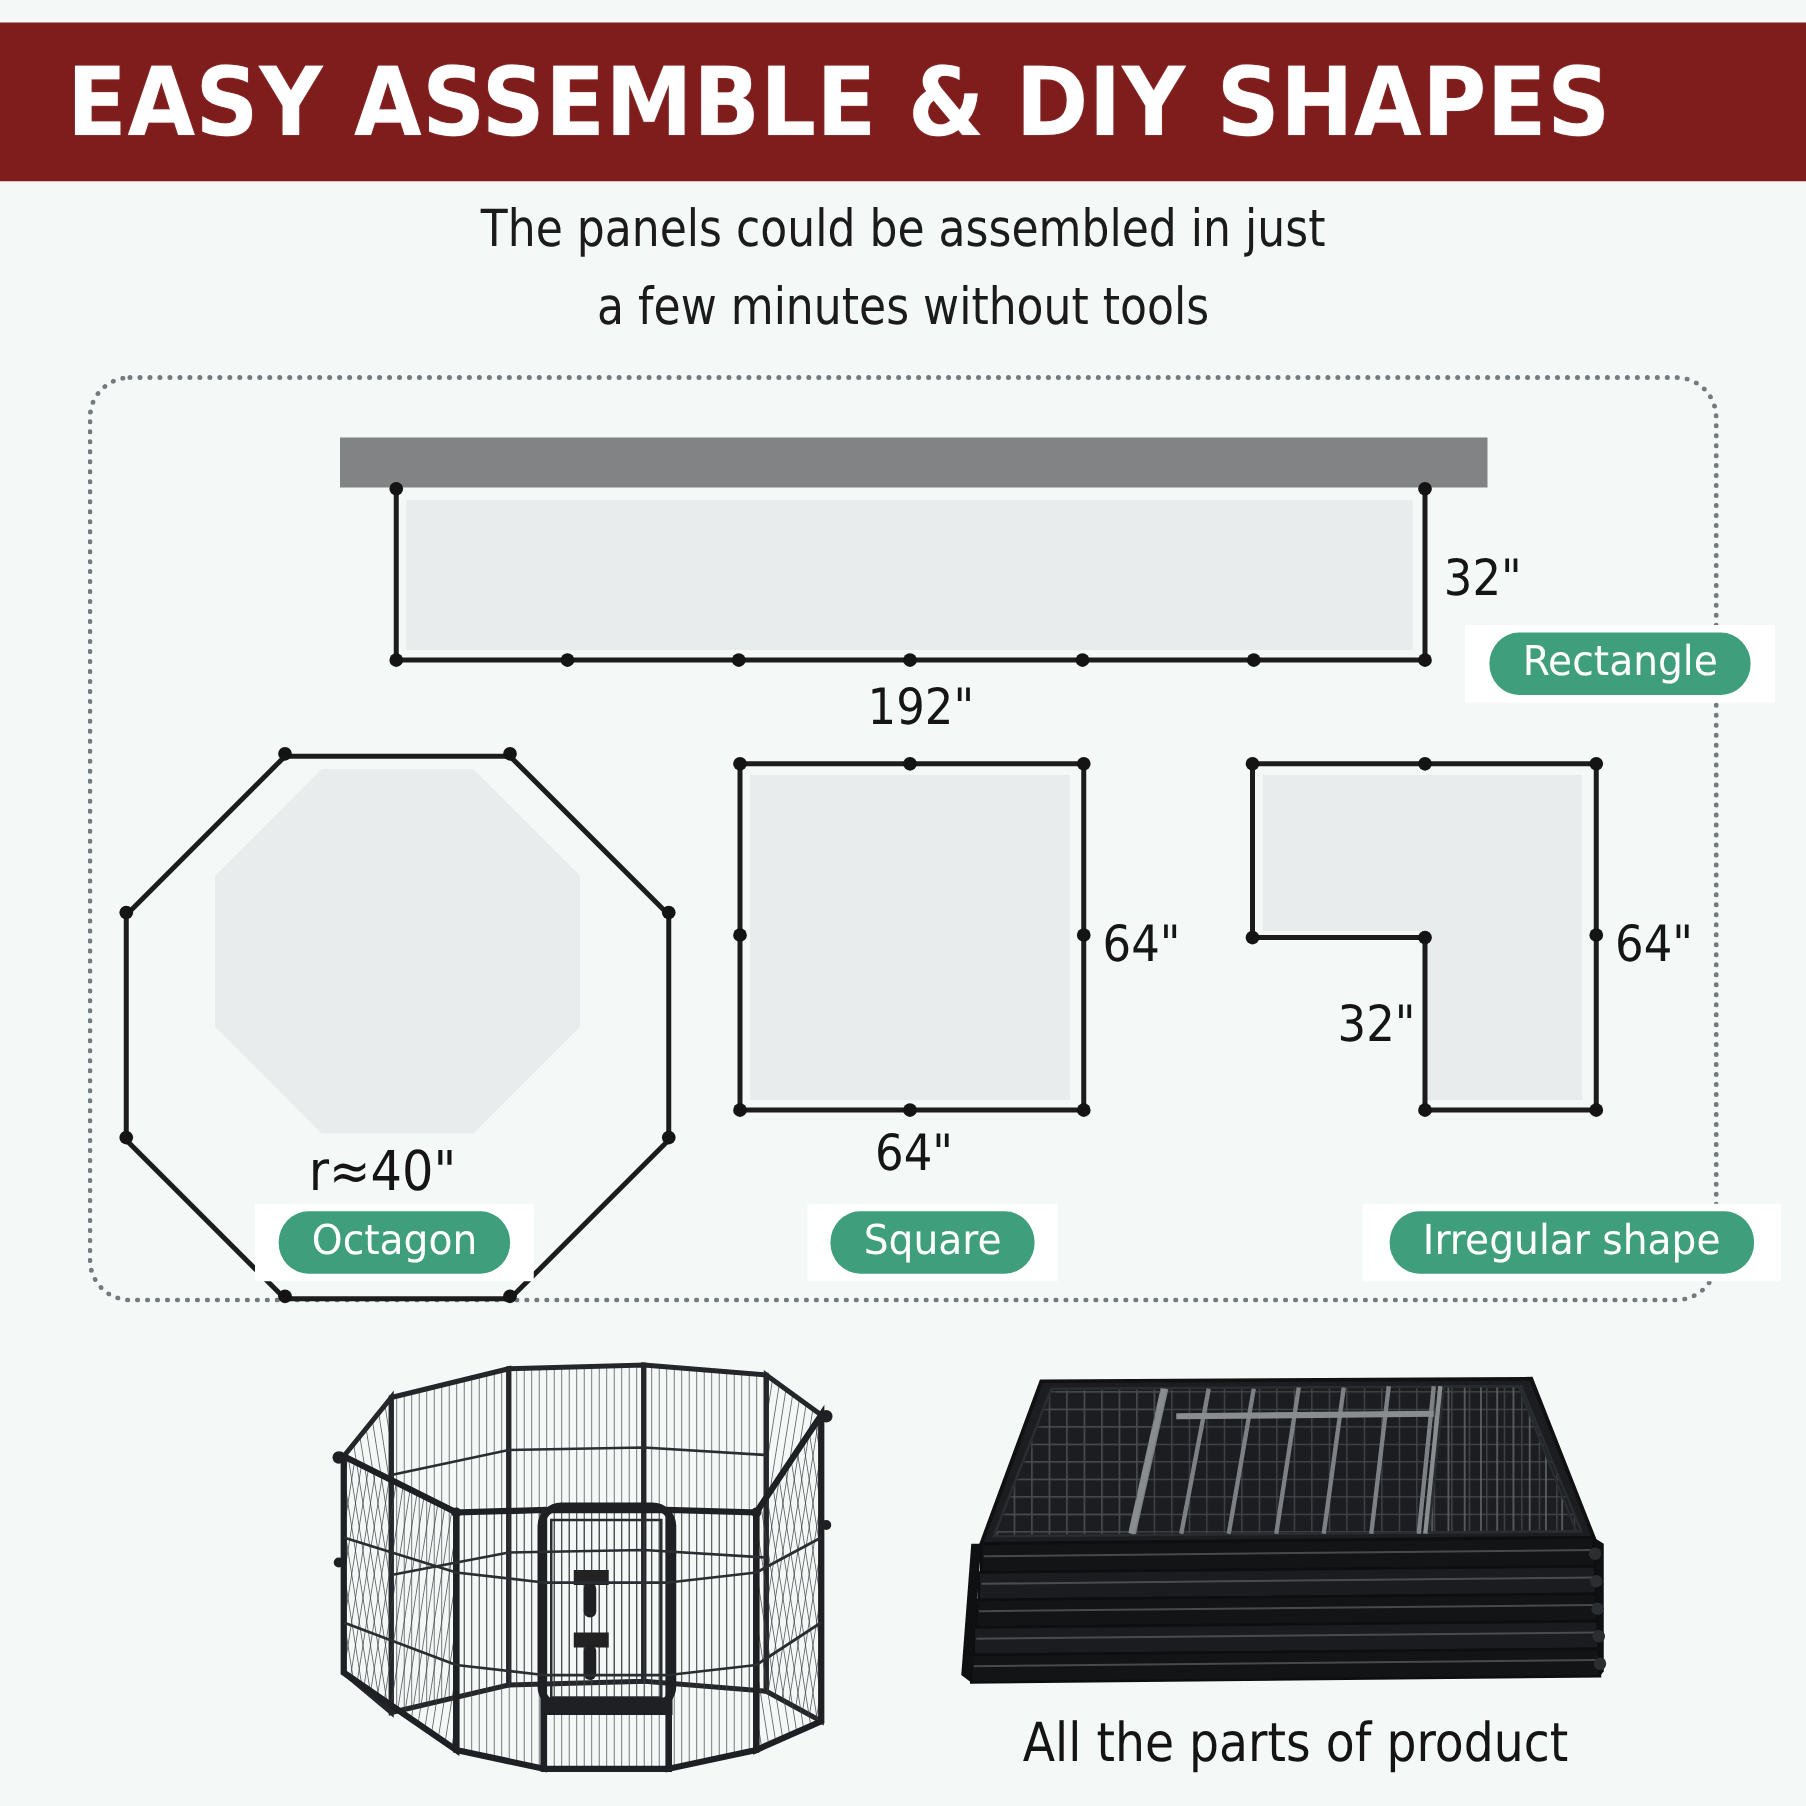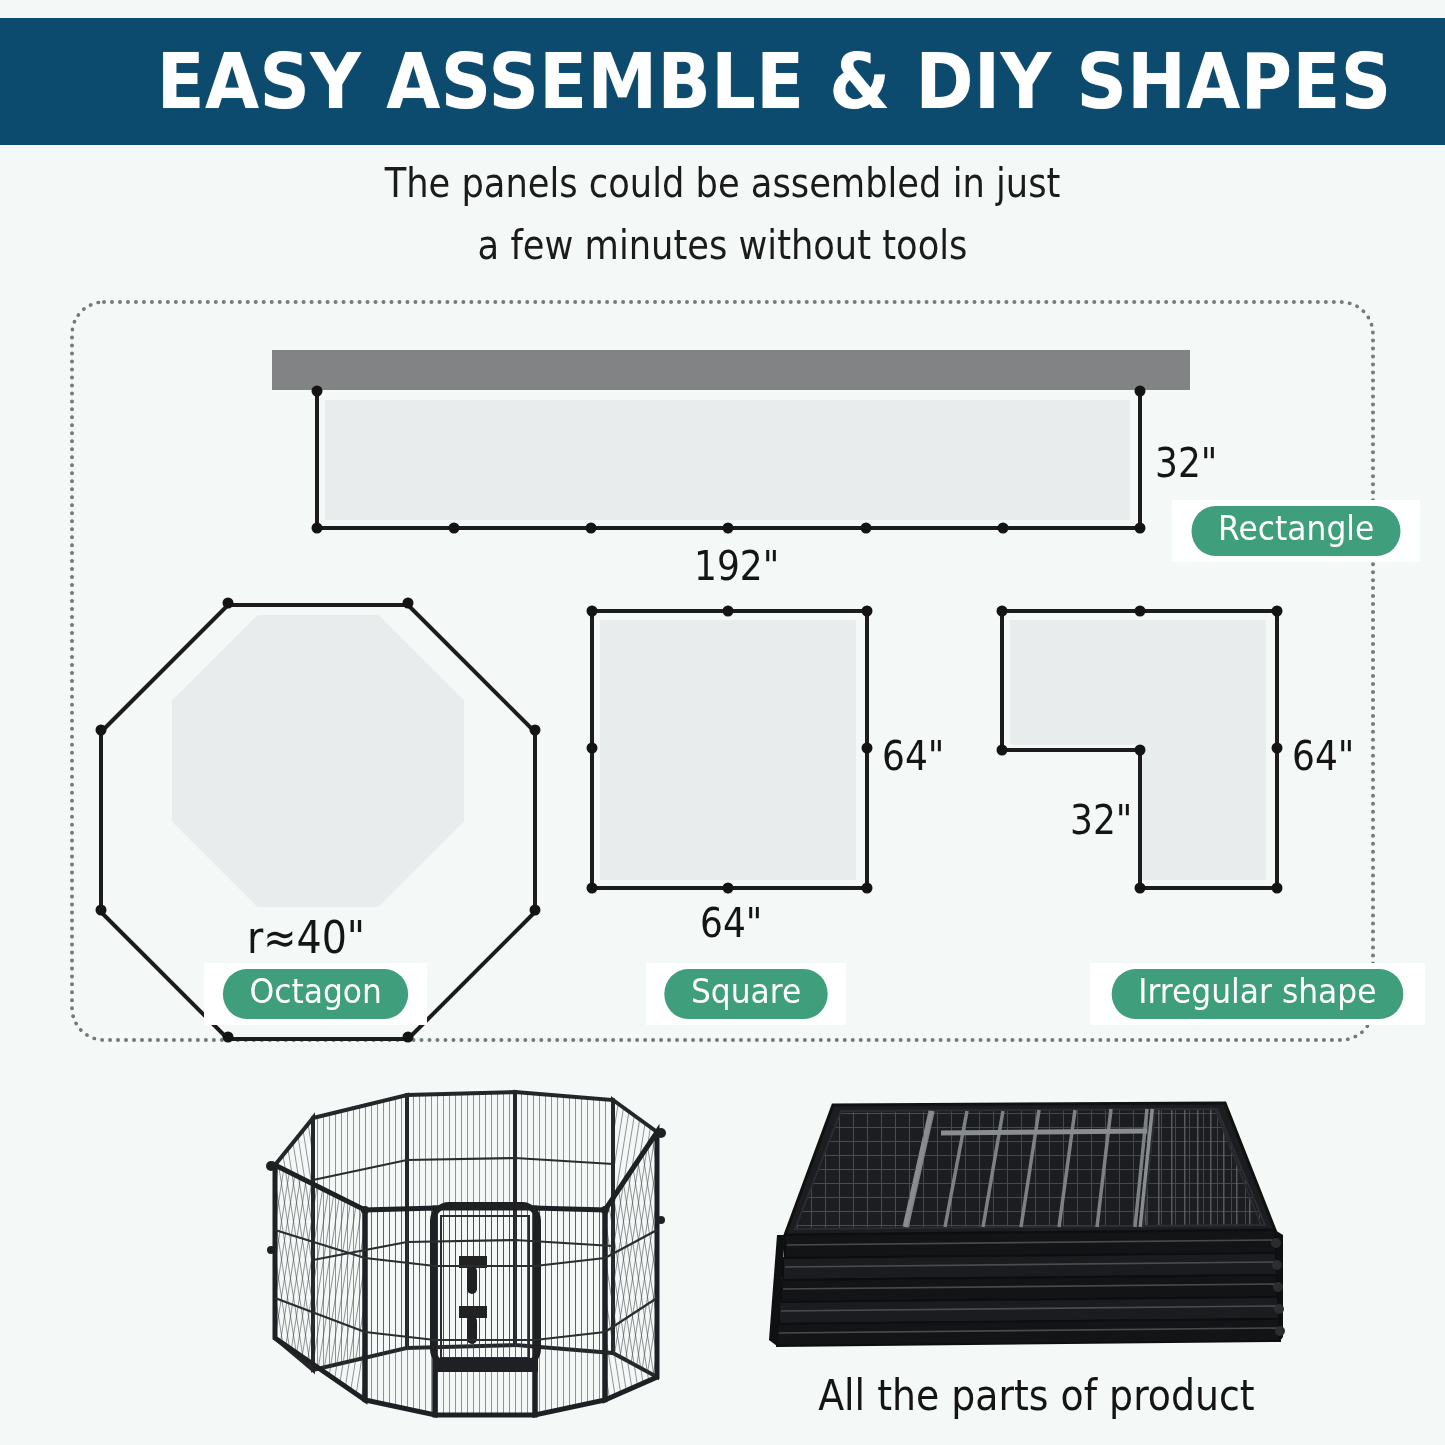--- a/index.html
+++ b/index.html
@@ -8,22 +8,22 @@
     background:#f4f8f7;
     font-family:"Liberation Sans", sans-serif;
     overflow:hidden;
     position:relative;
   }
   .stage{position:absolute;left:0;top:0;width:1445px;height:1445px;}
 
   
   .banner{
     position:absolute;left:0;top:18px;width:1445px;height:127px;
-    background:#0c4a6e;
-    display:flex;align-items:center;justify-content:flex-end;
+    background:#7f1d1d;
+    display:flex;align-items:center;justify-content:flex-start;
   }
   .banner-title{
     color:#ffffff;
     font-family:"DejaVu Sans", sans-serif;
     font-weight:700;
     font-size:76px;
     letter-spacing:0.5px;
     transform:scaleX(0.92);
     white-space:nowrap;
     text-shadow:0 0 1px rgba(255,255,255,.4);

